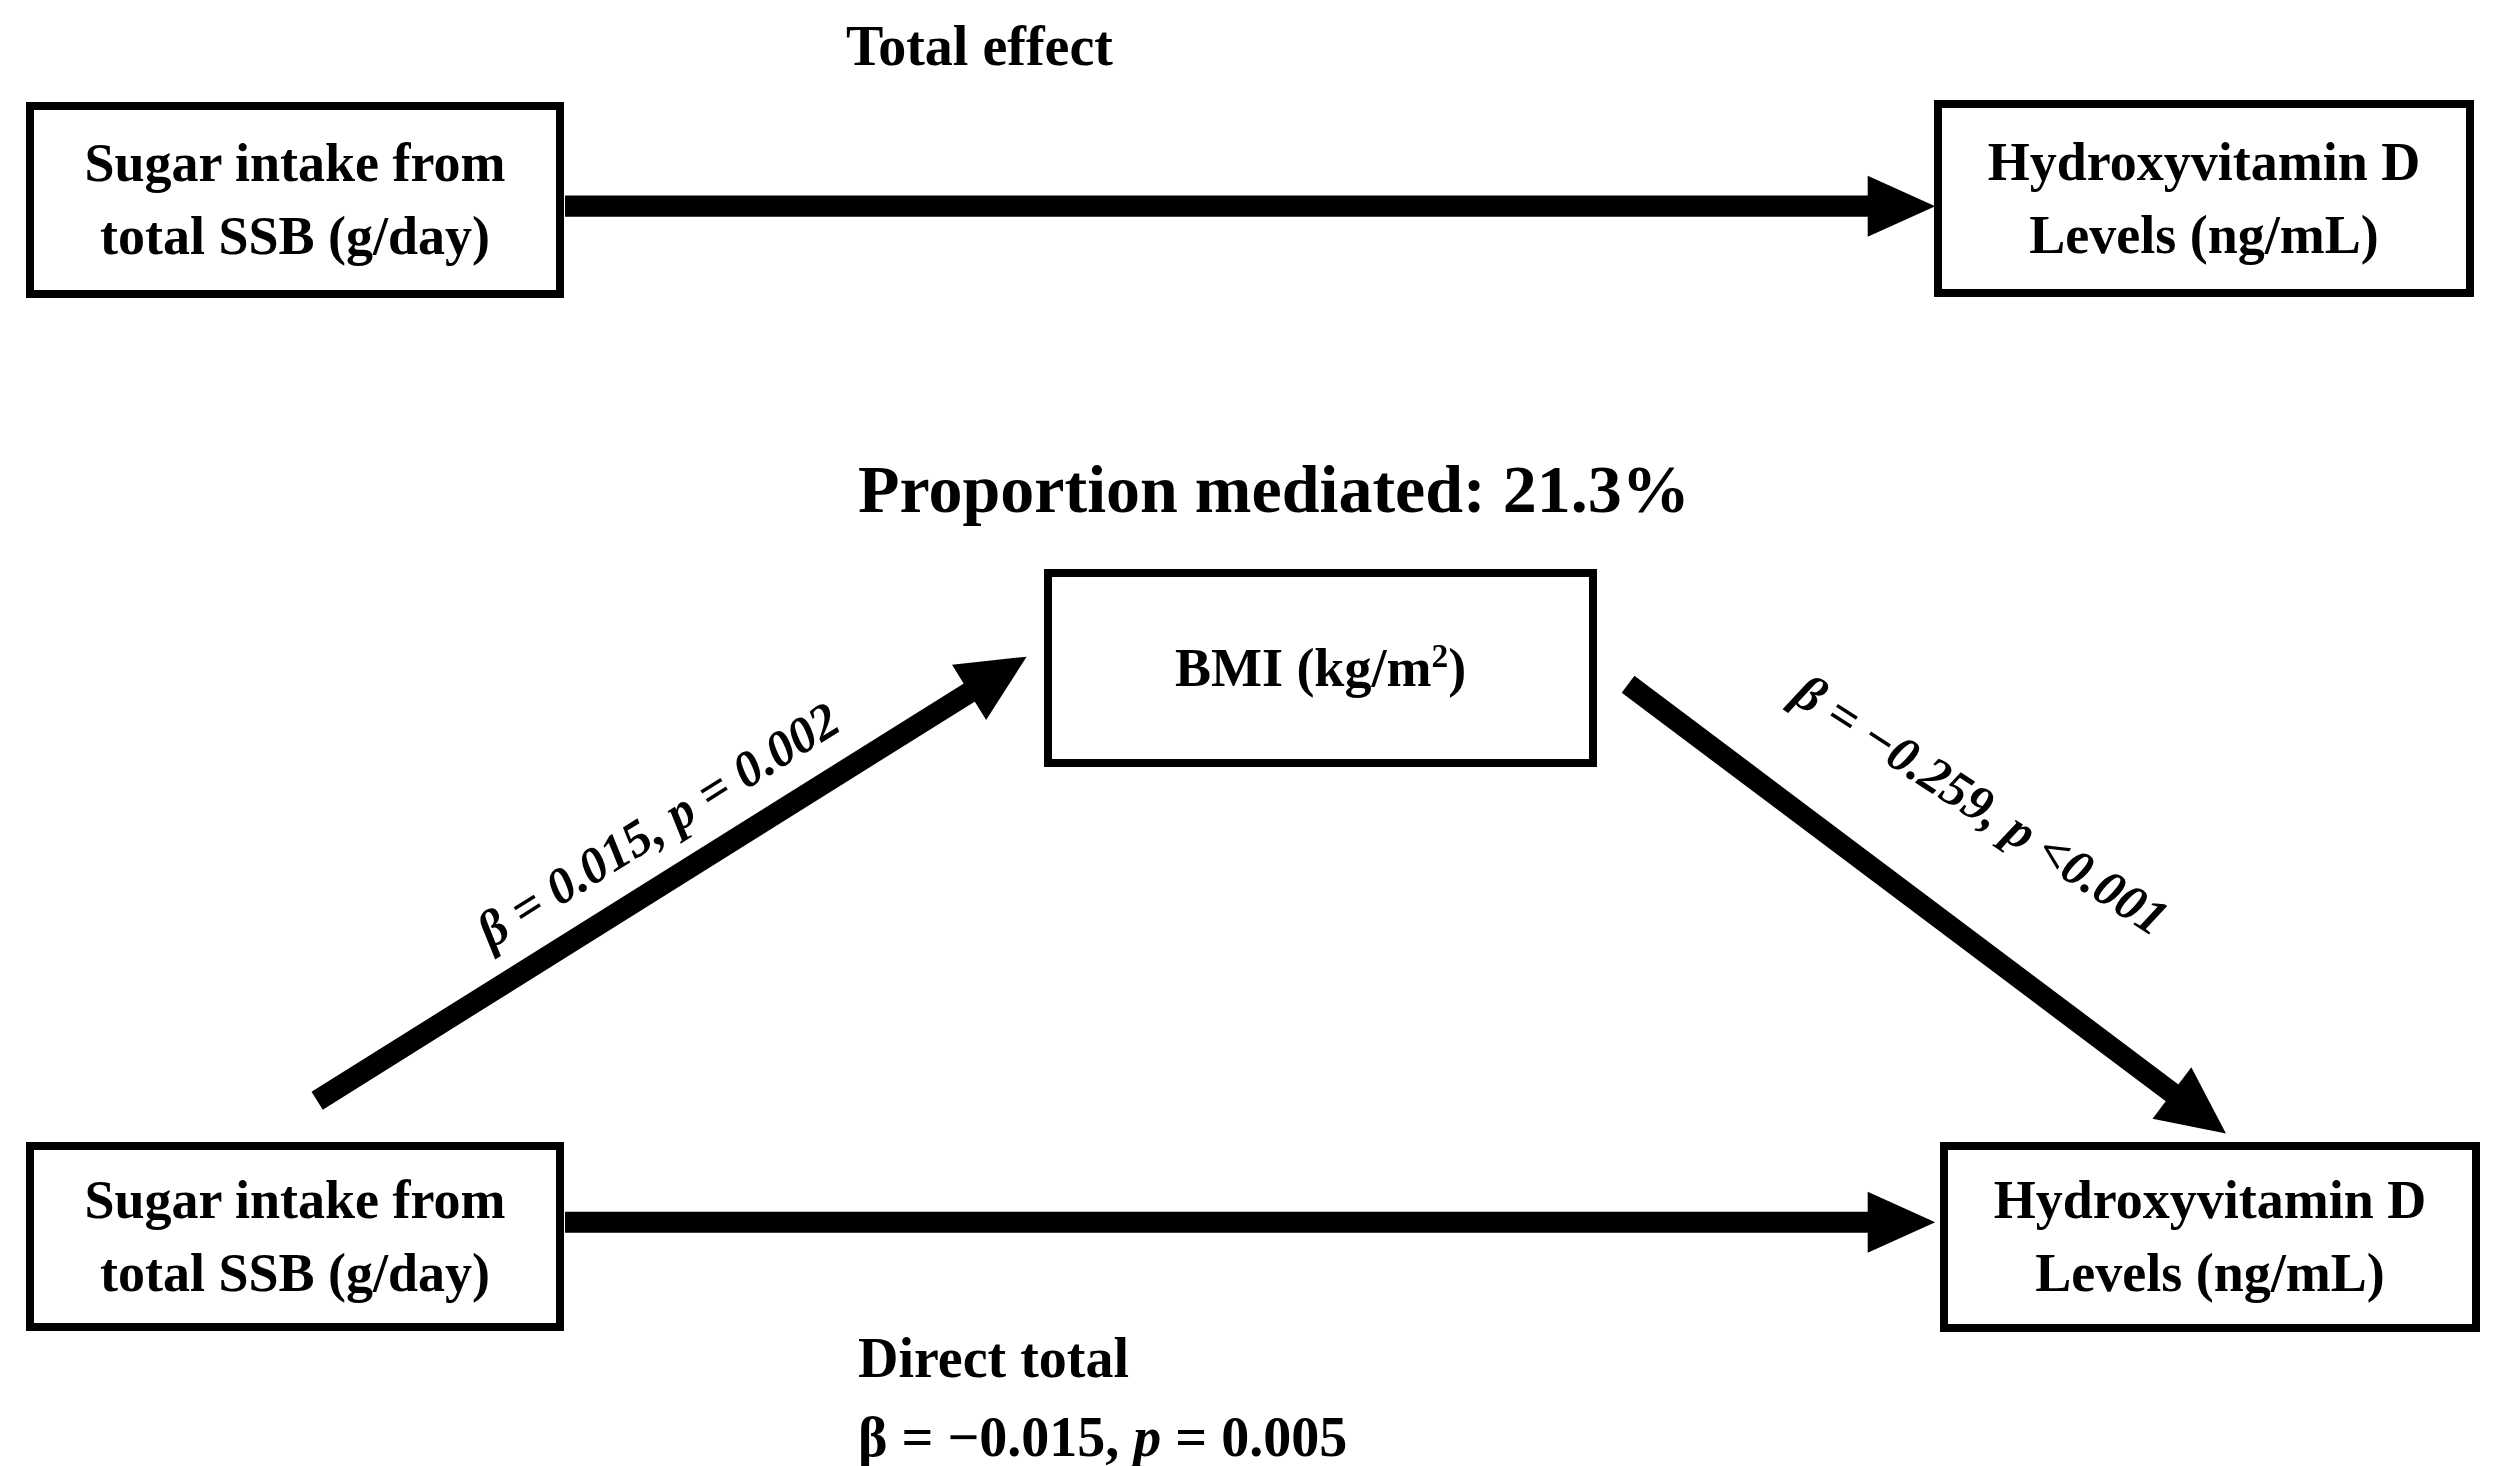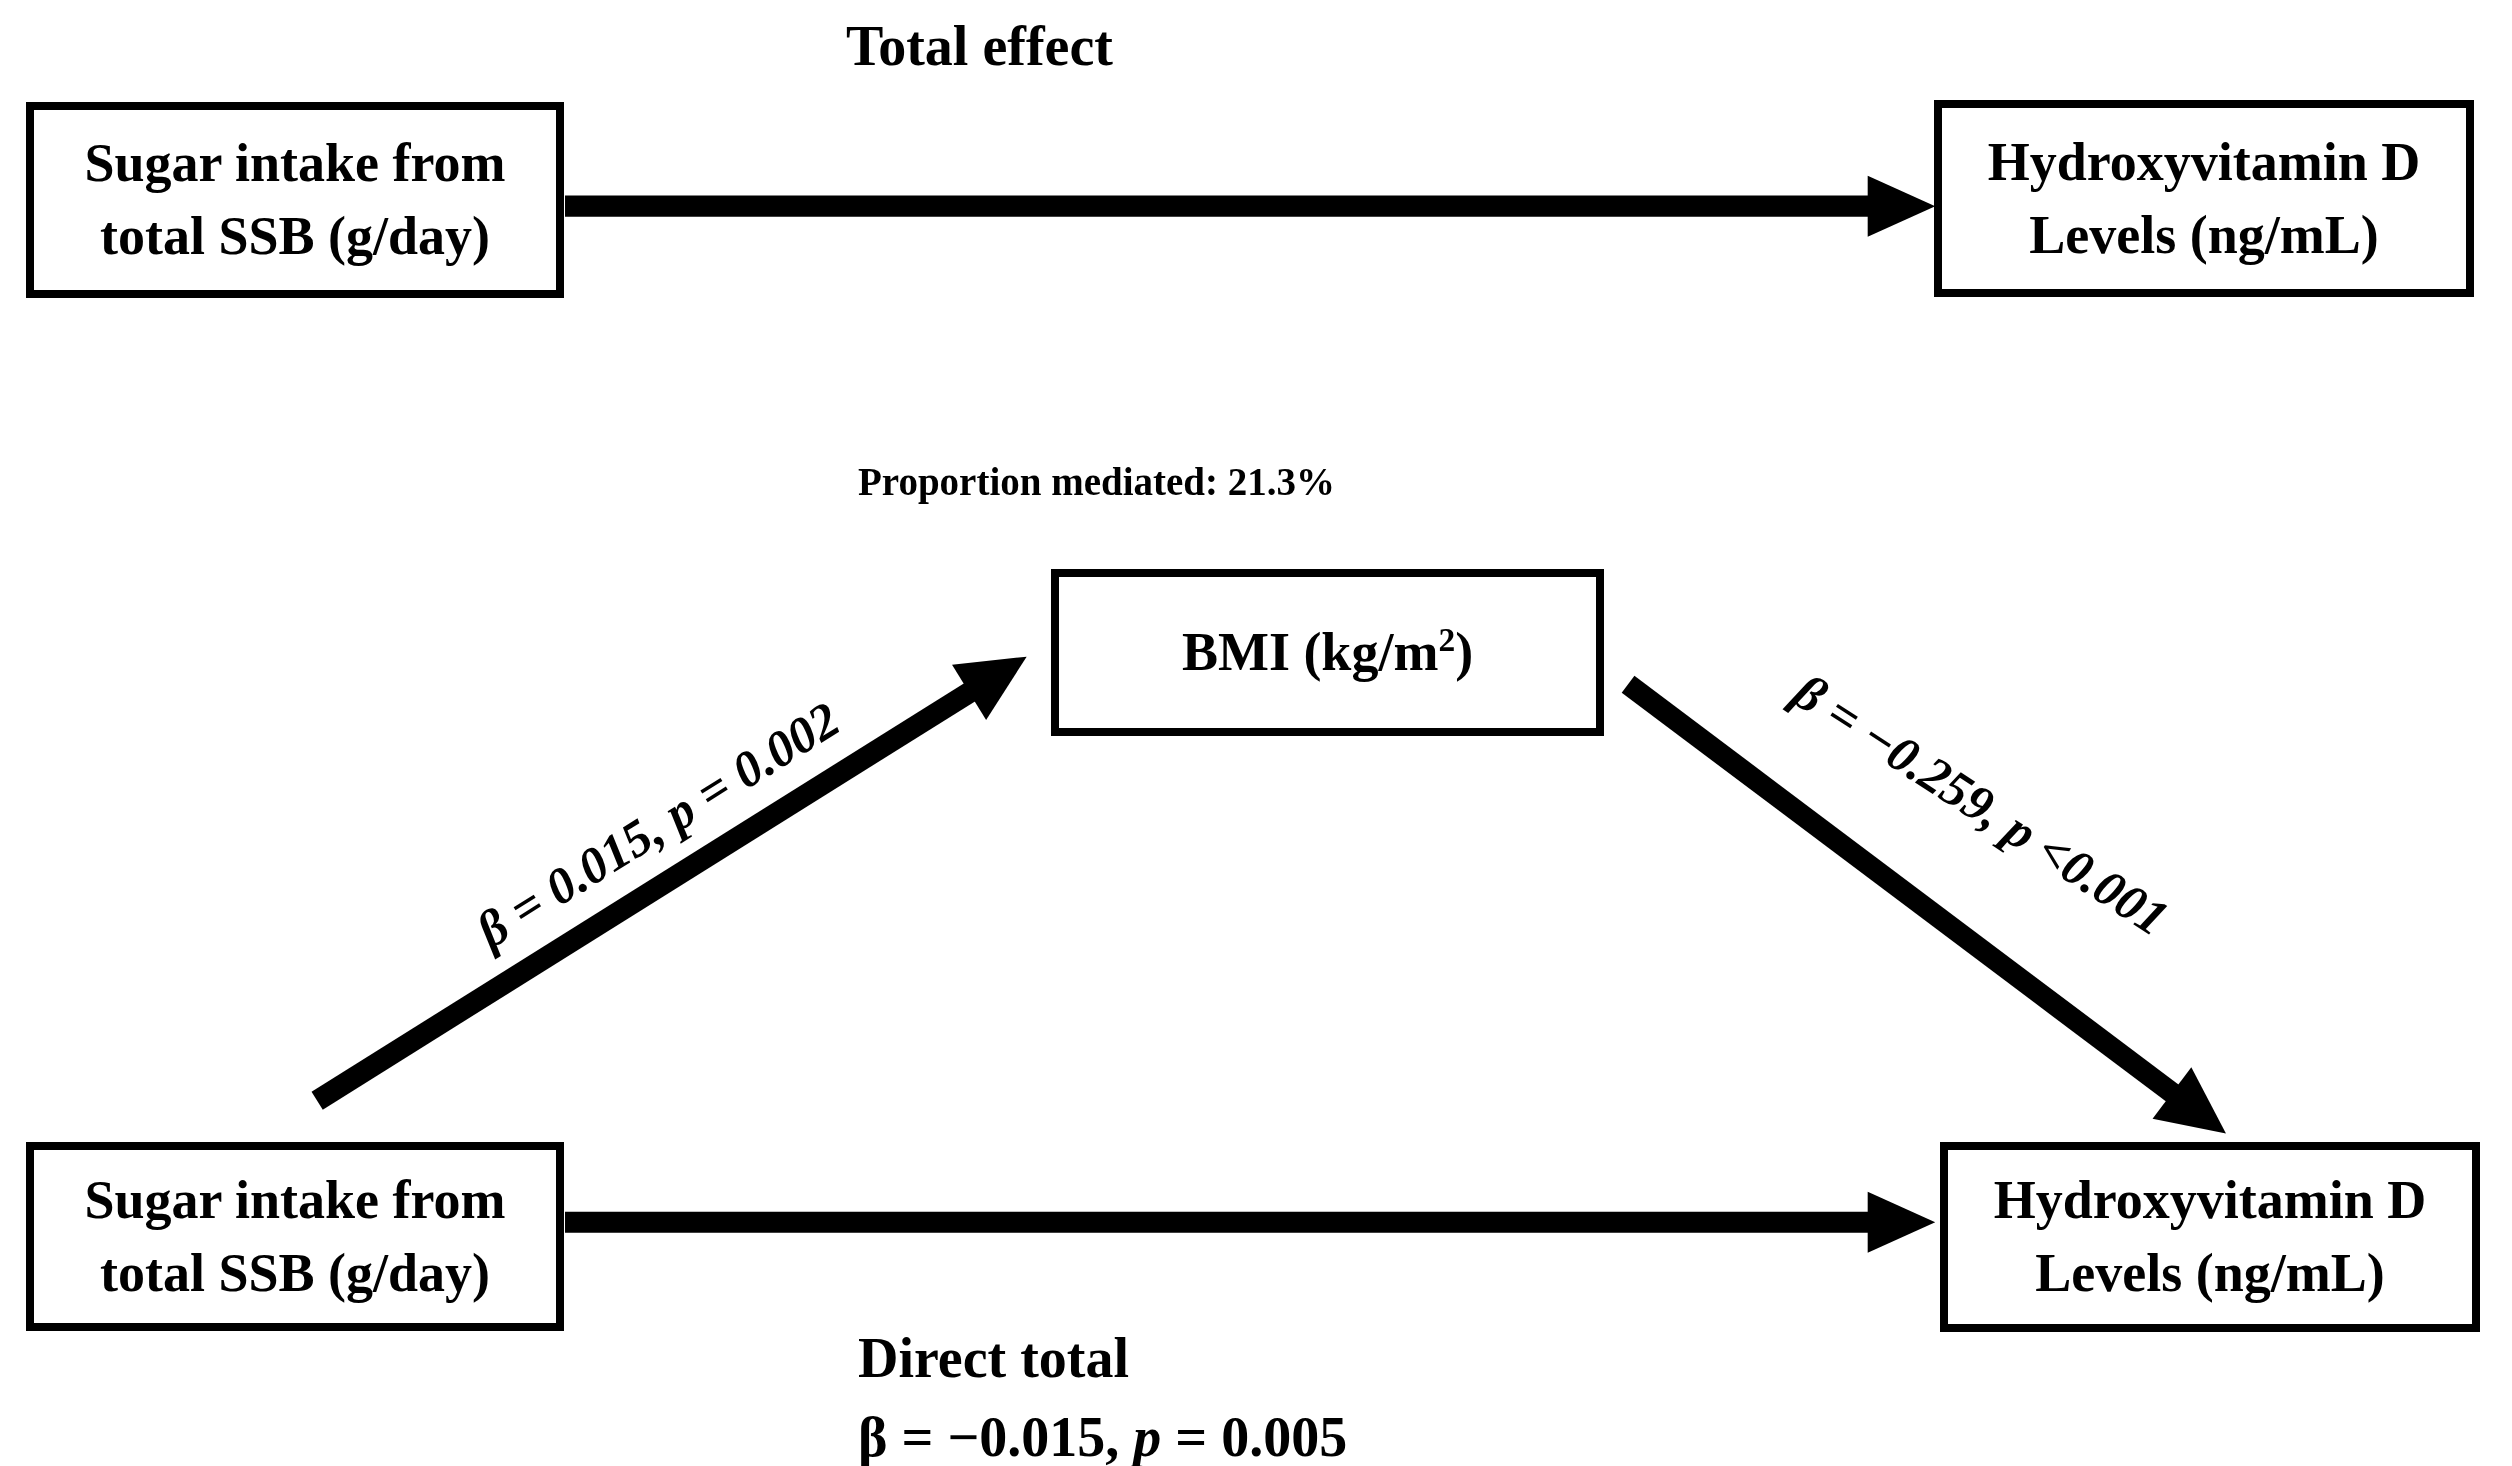--- a/index.html
+++ b/index.html
@@ -54,24 +54,25 @@
     white-space: nowrap;
   }
   .label-line {
     font-size: 56px;
     white-space: pre-wrap;
   }
   .lh-tight .label-line { line-height: 56px; }
   .lh-loose .label-line { line-height: 79px; }
   .pi { font-style: italic; }
   .proportion-line {
-    font-size: 39px;
+    font-size: 68px;
     line-height: 59px;
     font-weight: bold;
     white-space: nowrap;
+    margin-top: 8px;
   }
   .diag-label {
     position: absolute;
     font-size: 51px;
     line-height: 54px;
     font-weight: bold;
     font-style: italic;
     white-space: pre;
     transform-origin: center center;
   }
@@ -111,21 +112,21 @@
 
   <div class="box" style="left:1934px; top:100px; width:540px; height:197px;">
     <div class="box-line">Hydroxyvitamin D</div>
     <div class="box-line">Levels (ng/mL)</div>
   </div>
 
   <div class="label-block" style="left:858px; top:452px; width:940px;">
     <div class="proportion-line">Proportion mediated: 21.3%</div>
   </div>
 
-  <div class="box" style="left:1044px; top:569px; width:553px; height:167px;margin-left:7px;">
+  <div class="box" style="left:1044px; top:569px; width:553px; height:198px;">
     <div class="box-line"><span>BMI (kg/m</span><sup>2</sup><span>)</span></div>
   </div>
 
   <div class="diag-label" style="left:658px; top:825px; transform: translate(-50%,-50%) rotate(-32deg);"><span>β = 0.015, </span><span class="pi">p</span><span> = 0.002</span></div>
 
   <div class="diag-label" style="left:1981px; top:805px; transform: translate(-50%,-50%) rotate(33deg);"><span>β = −0.259, </span><span class="pi">p</span><span> &lt;0.001</span></div>
 
   <div class="box" style="left:26px; top:1142px; width:538px; height:189px;">
     <div class="box-line">Sugar intake from</div>
     <div class="box-line">total SSB (g/day)</div>

